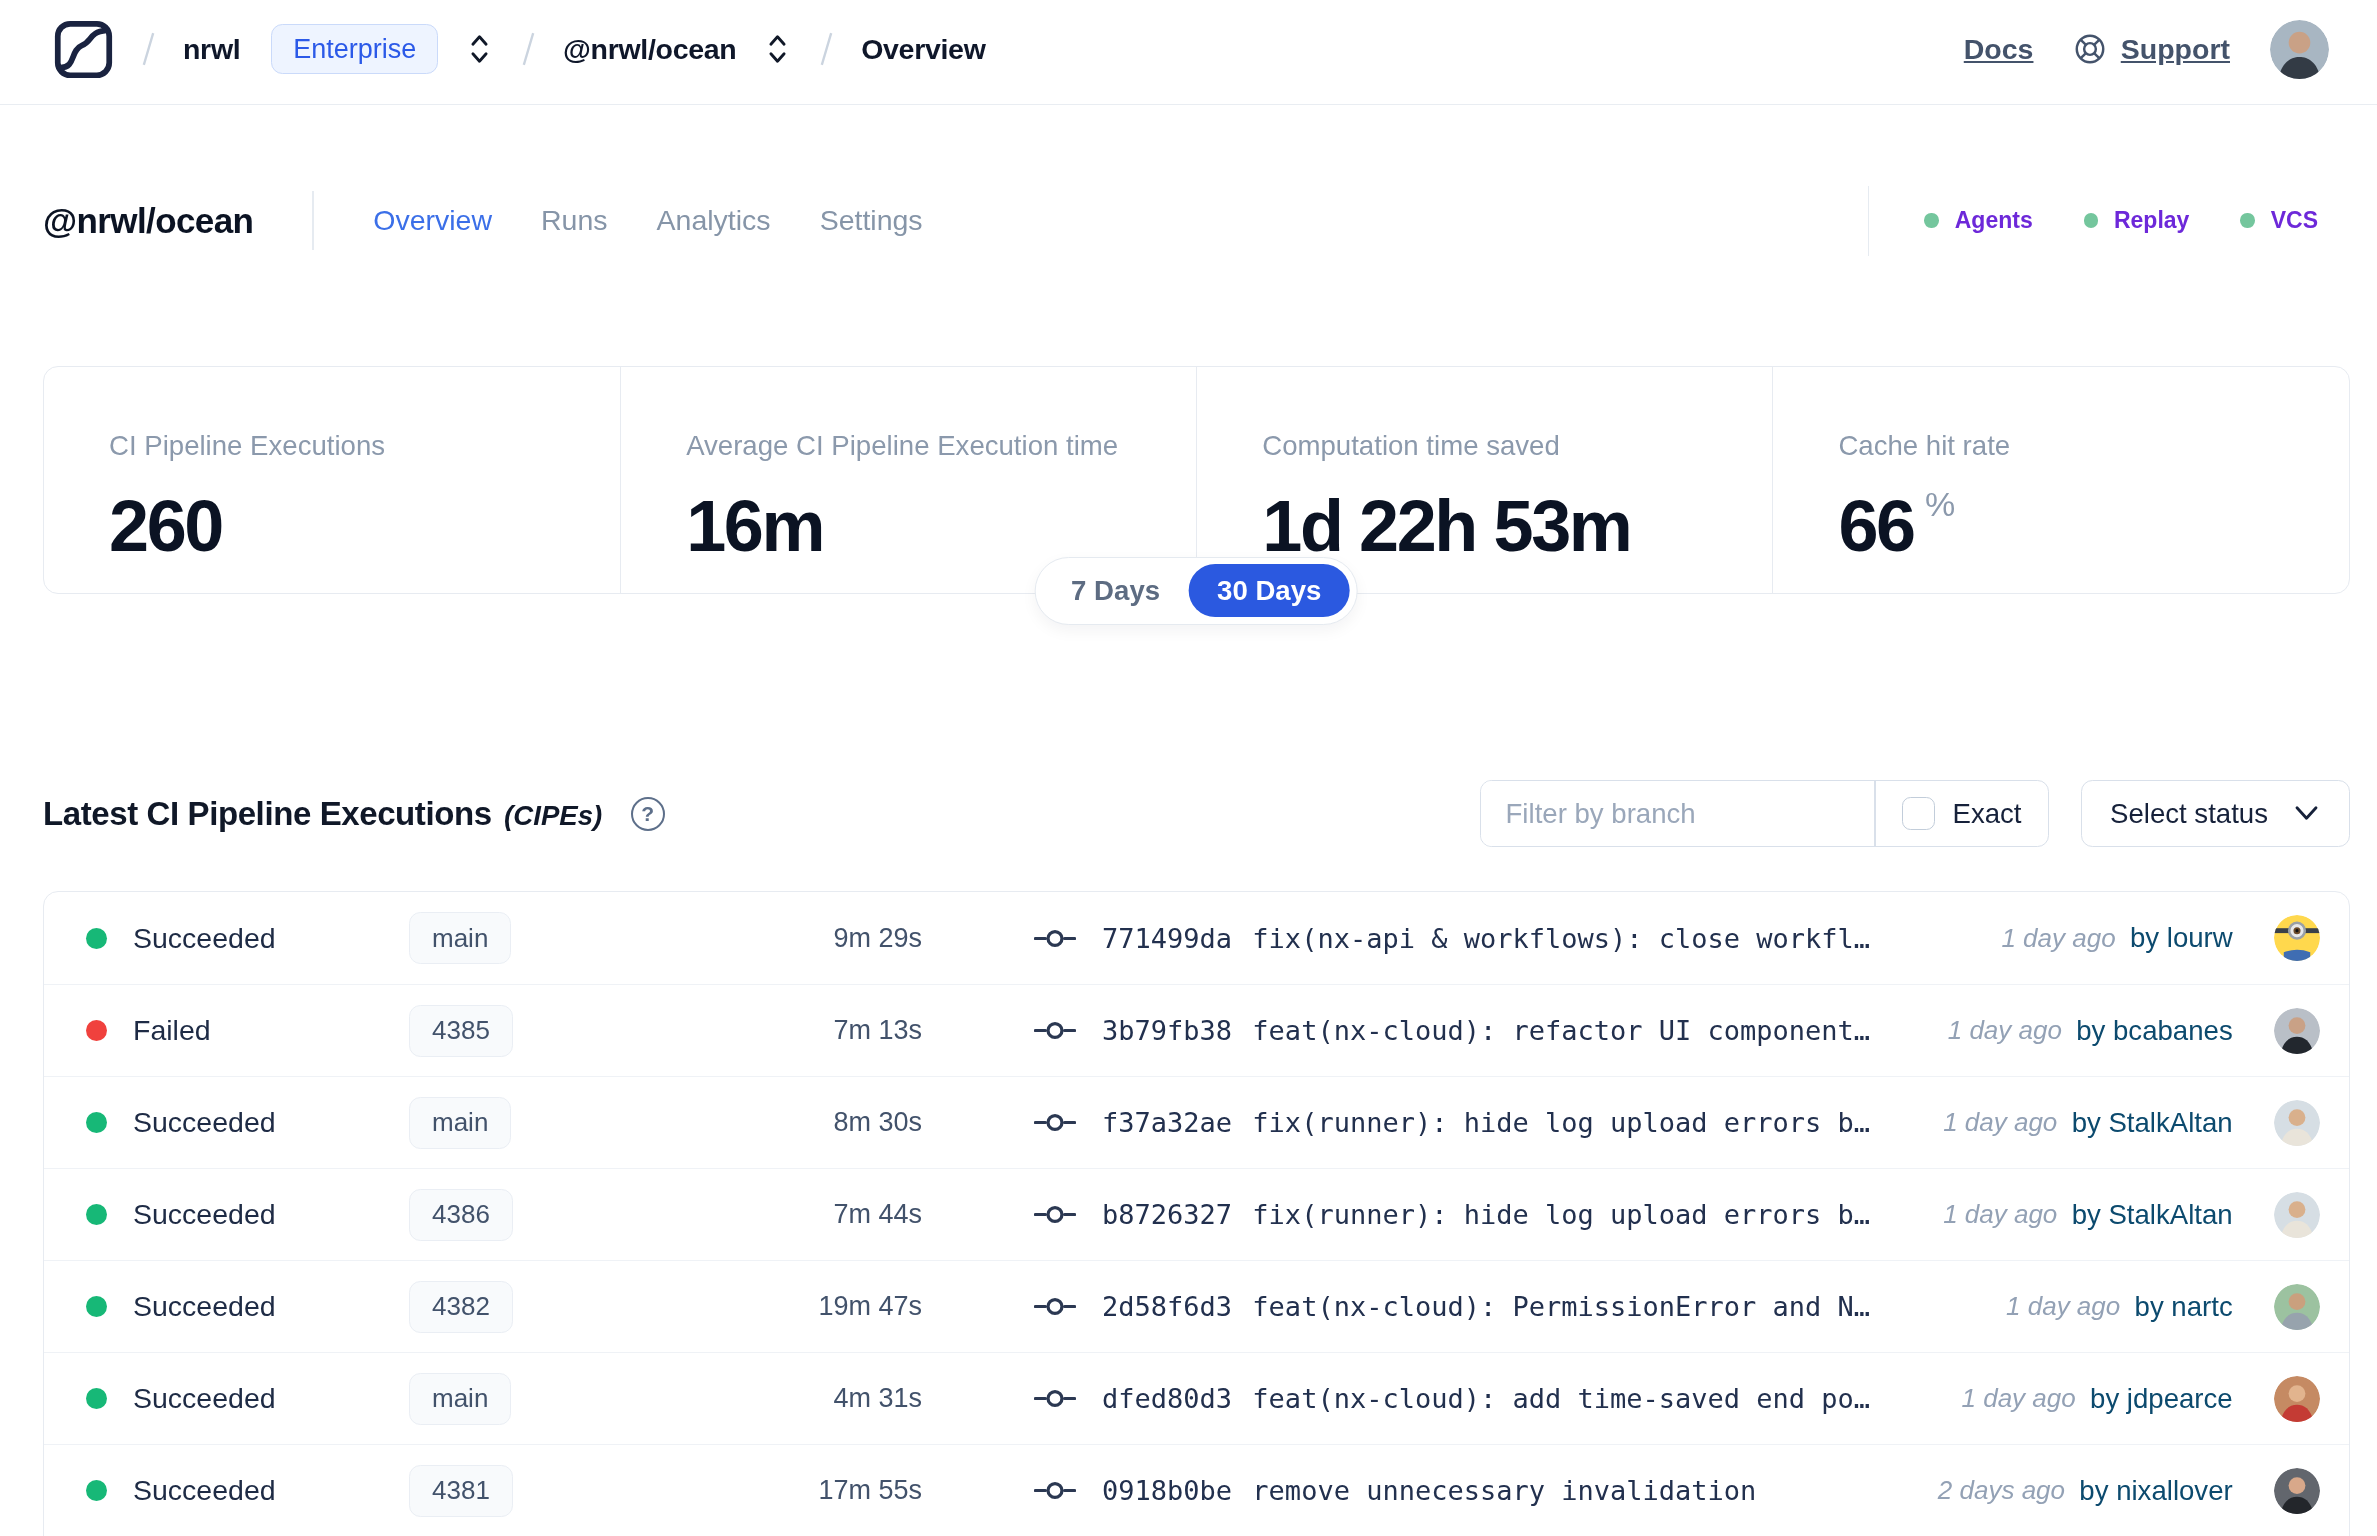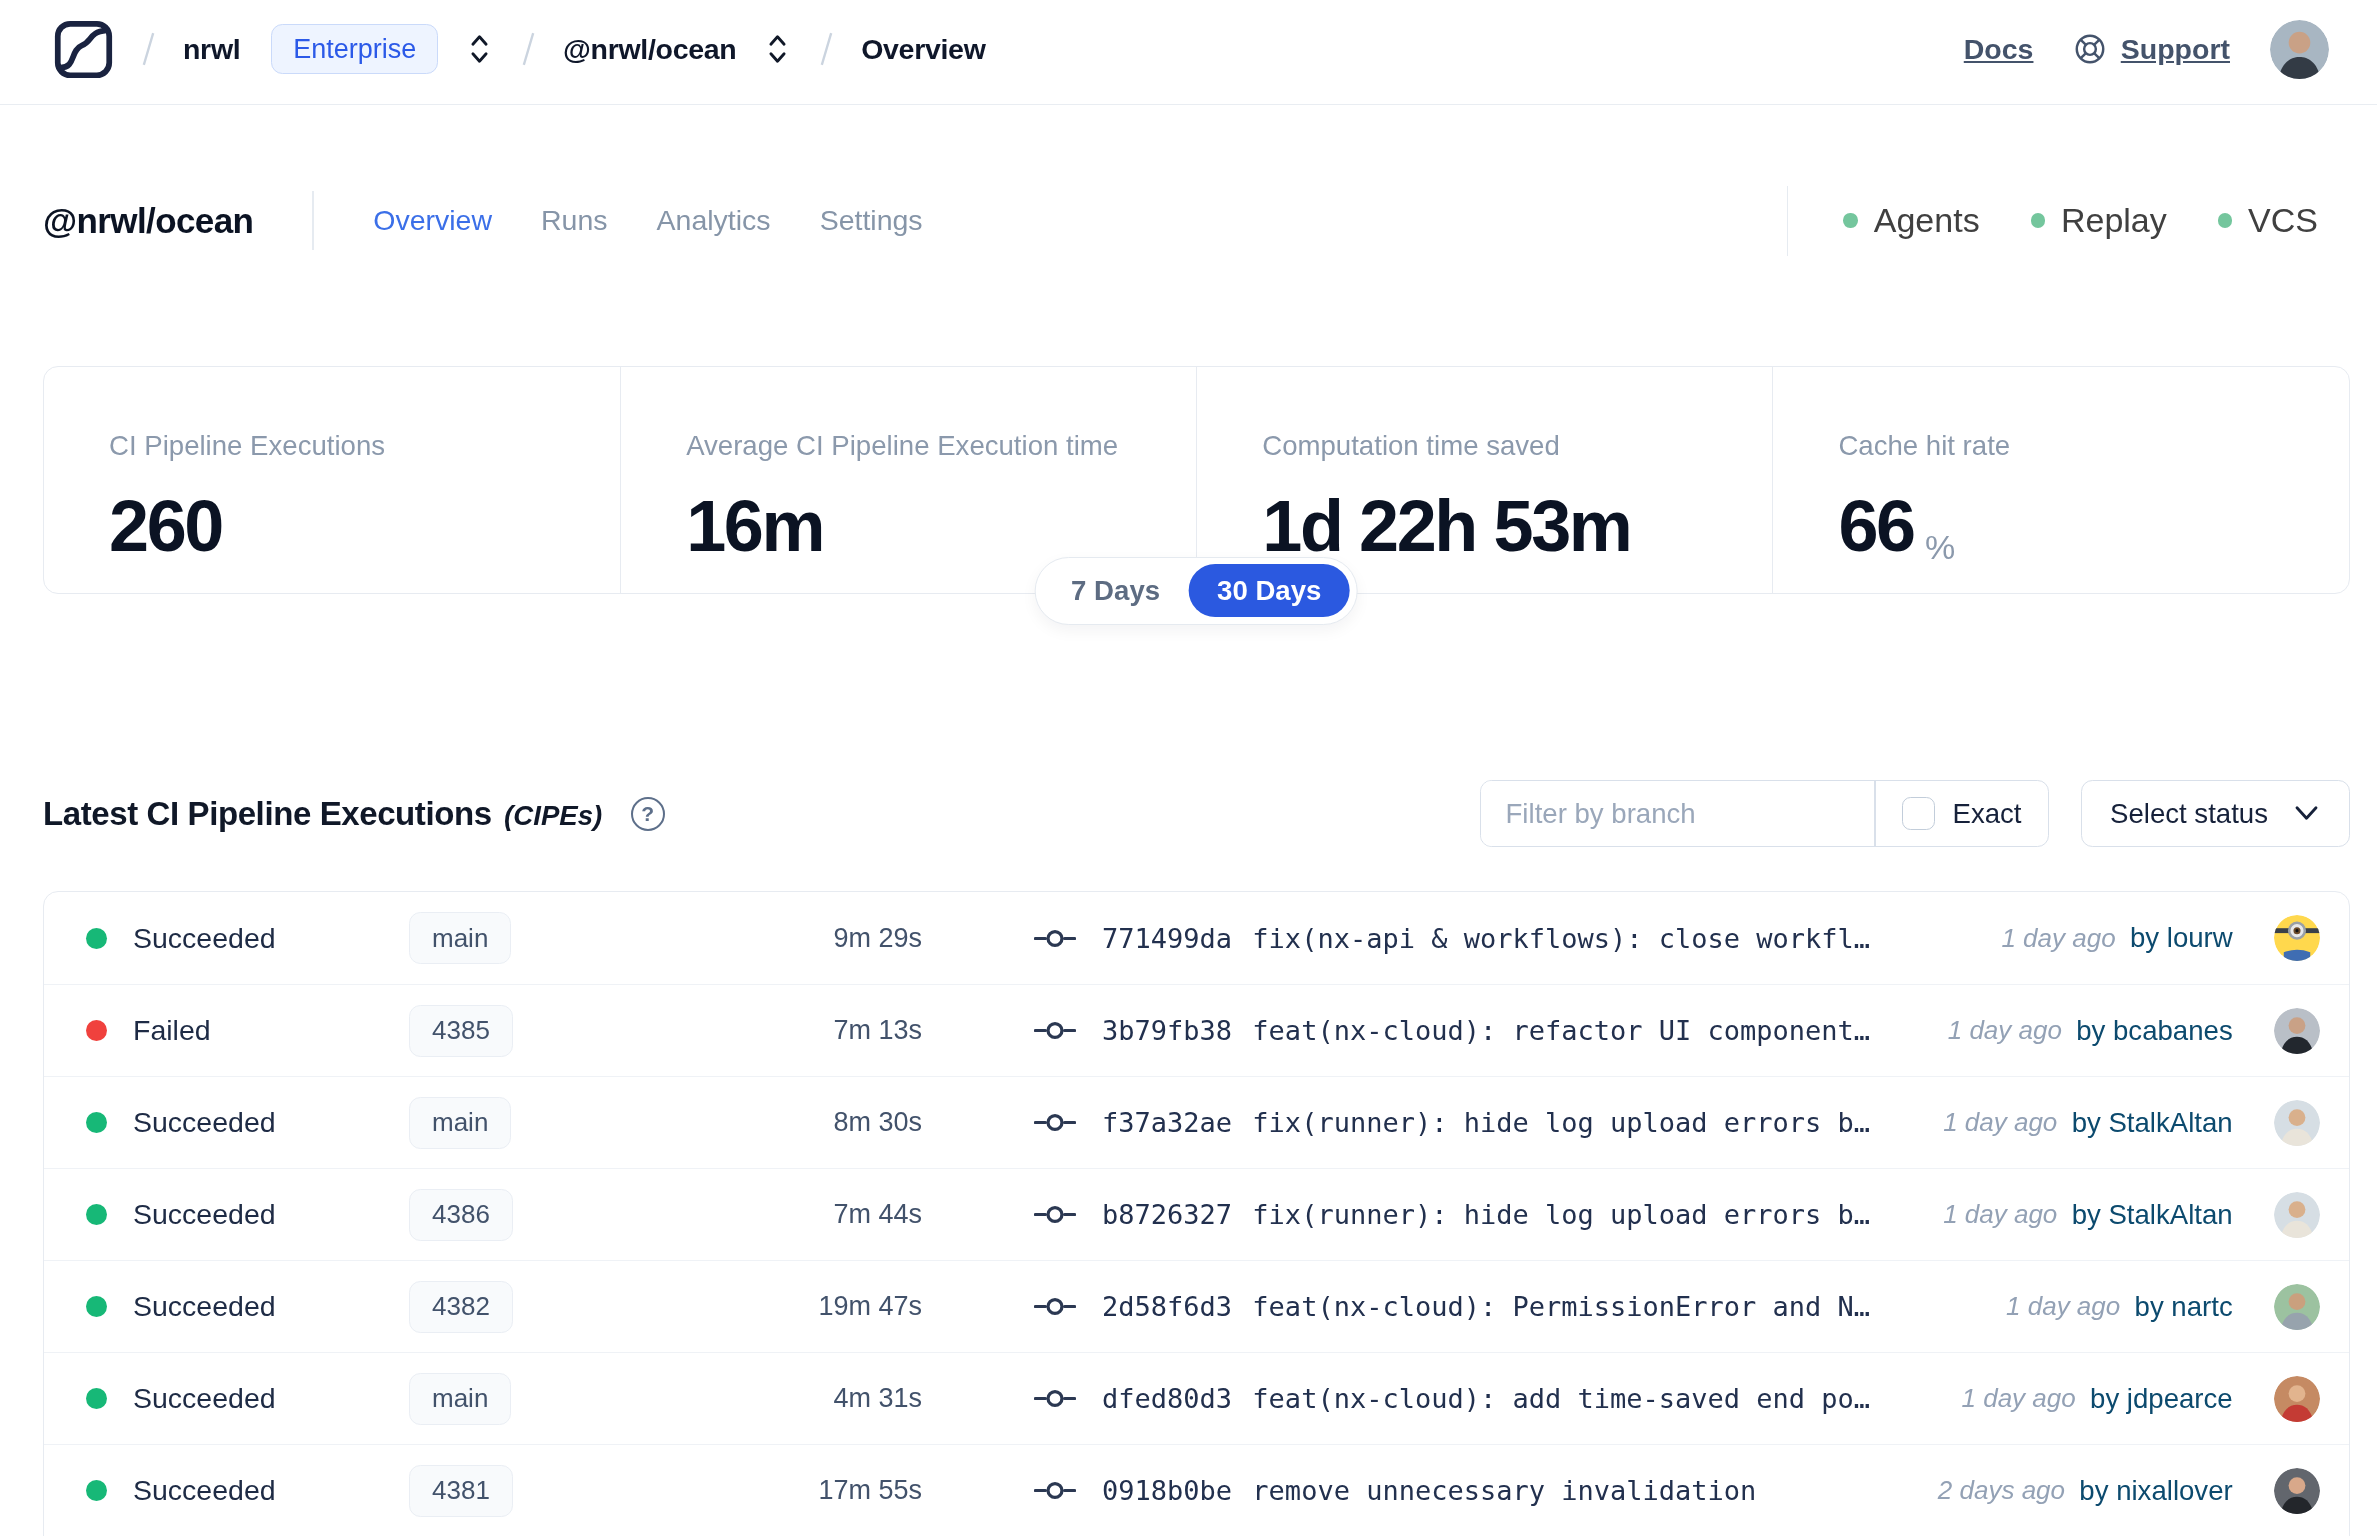--- a/index.html
+++ b/index.html
@@ -36,32 +36,32 @@
   .ws-title { font-size: 35px; font-weight: 700; letter-spacing: -0.6px; color: #0b1323; }
   .v-divider { width: 1.9px; height: 59px; background: #e6ebf1; margin: 0 59px; }
   .tabs { display: flex; align-items: center; gap: 49px; }
   .tab { font-size: 28.5px; font-weight: 500; color: #8695a8; cursor: pointer; }
   .tab.active { color: var(--accent-tab); }
   .ws-right { margin-left: auto; display: flex; align-items: center; }
   .ws-right .v-divider { margin: 0 0 0 0; height: 70px; }
   .legend { display: flex; align-items: center; gap: 51px; margin-left: 55px; margin-right: 17px; }
   .legend-item { display: flex; align-items: center; gap: 16px; cursor: pointer; }
   .legend-dot { width: 14.3px; height: 14.3px; border-radius: 50%; background: var(--legend-dot); }
-  .legend-label { font-size: 34px; font-weight: 400; color: #404040; }
+  .legend-label { font-size: 23px; font-weight: 700; color: #6d28d9; }
 
   
   .stats {
     margin: 114px 28.5px 0 43px; height: 228px; position: relative;
     border: 1.9px solid #e7ebf1; border-radius: 15px;
     display: grid; grid-template-columns: 1fr 1fr 1fr 1fr; background: #fff;
   }
   .stat-cell { padding: 63px 19px 0 65px; border-left: 1.9px solid #e7ebf1; }
   .stat-cell:first-child { border-left: none; }
   .stat-label { font-size: 27.6px; font-weight: 500; color: #8b99ac; margin-bottom: 23px; }
-  .stat-value { font-size: 72px; font-weight: 700; color: #0b1323; letter-spacing: -2.4px; display: flex; align-items: flex-end; }
+  .stat-value { font-size: 72px; font-weight: 700; color: #0b1323; letter-spacing: -2.4px; display: flex; align-items: flex-start; }
   .stat-suffix { font-size: 34px; font-weight: 500; color: #8b99ac; letter-spacing: 0; margin-left: 11.4px; }
   .range-toggle {
     position: absolute; left: 50%; bottom: -32px; transform: translateX(-50%);
     background: #fff; border: 1.9px solid #e5eaf0; border-radius: 950px;
     padding: 6.7px; display: flex; align-items: center;
     box-shadow: 0 5.7px 15px rgba(15,23,42,0.05);
   }
   .range-option { font-size: 27.6px; font-weight: 600; color: #5d6c82; padding: 10.5px 28.5px; border-radius: 950px; cursor: pointer; white-space: nowrap; }
   .range-option.active { background: var(--accent); color: #fff; font-weight: 700; }
 

